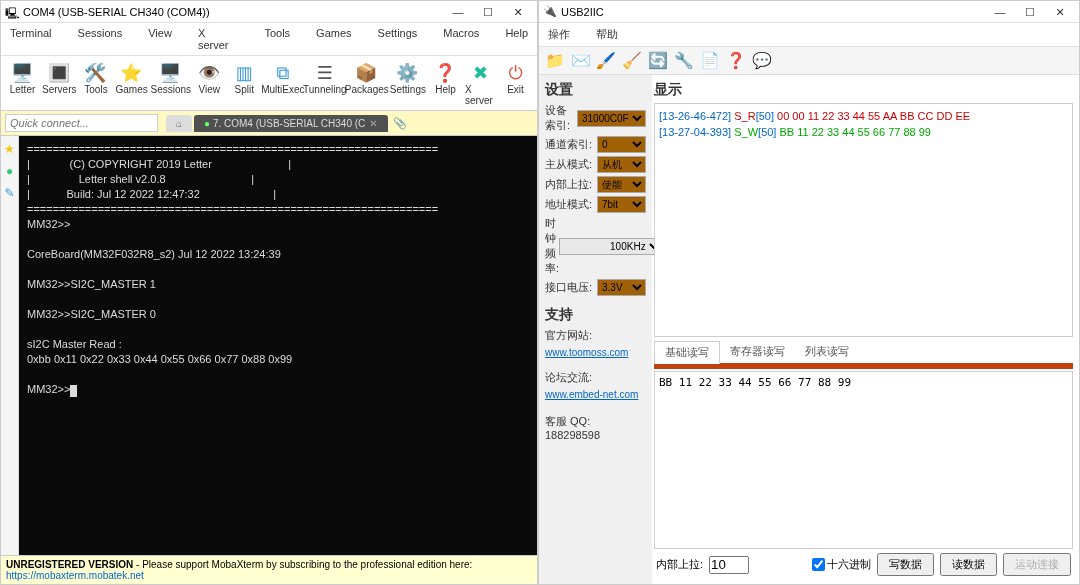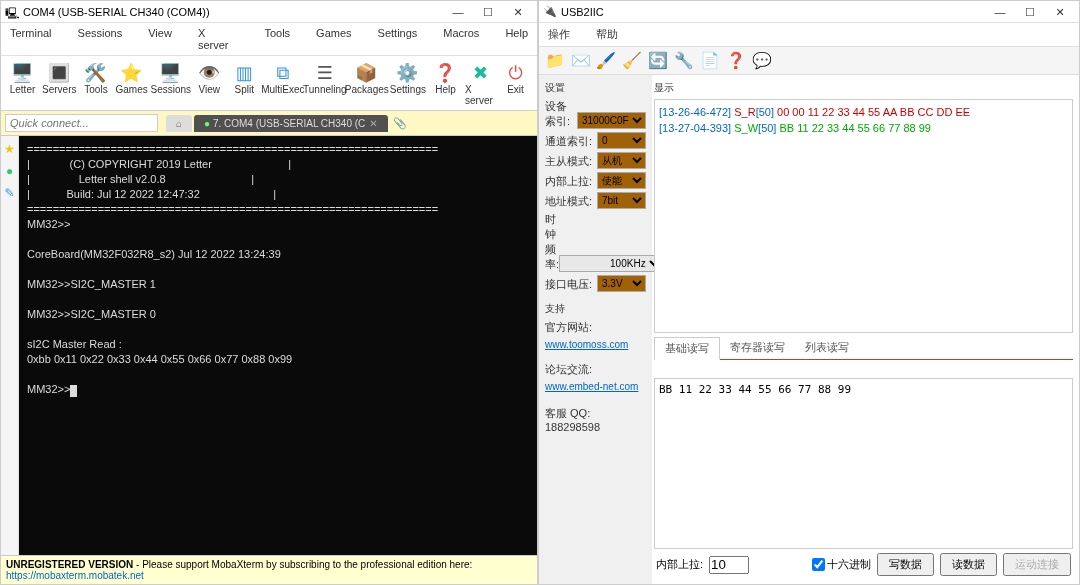--- a/index.html
+++ b/index.html
@@ -28,32 +28,32 @@
 .sidebar span { font-size:12px; }
 .term { flex:1; background:#0a0a0a; color:#dcdcdc; font-family:Consolas,monospace; font-size:11px; padding:6px 8px; white-space:pre; line-height:14px; overflow:hidden; }
 .term .cursor { display:inline-block; width:7px; height:12px; background:#dcdcdc; vertical-align:bottom; }
 .footer { padding:3px 5px; font-size:10px; background:#ffffd0; border-top:1px solid #ccc; color:#000; }
 .footer a { color:#0066cc; }
 
 .right { width:542px; height:585px; }
 .iconbar { display:flex; gap:6px; padding:4px 6px; background:#f5f5f5; border-bottom:1px solid #ddd; font-size:16px; }
 .body2 { display:flex; flex:1; overflow:hidden; }
 .leftpanel { width:113px; background:#f0f0f0; padding:4px 6px; font-size:11px; color:#333; }
-.section { font-size:10px; color:#333; margin:2px 0 4px 0; }
-.formrow { display:flex; align-items:flex-end; margin-bottom:3px; }
+.section { font-size:14px; color:#333; margin:2px 0 4px 0;font-weight:bold; }
+.formrow { display:flex; align-items:center; margin-bottom:3px; }
 .formrow label { width:52px; color:#333; }
 .formrow select, .formrow input { flex:1; font-size:10px; height:17px; border:1px solid #aaa; background:#a16207; }
 .formrow select.g { background:#e8e8e8;padding-left:46px; }
 .link { color:#0066cc; text-decoration:underline; font-size:10px; }
 .rightpanel { flex:1; display:flex; flex-direction:column; padding:4px 6px 4px 2px; overflow:hidden; }
 .groupbox { border:1px solid #ccc; padding:4px; margin-bottom:4px; background:#fff; font-family:SimSun,monospace; font-size:11px; line-height:16px; }
 .log-r { color:#c00; }
 .log-w { color:#0a0; }
 .log-blue { color:#0066cc; }
-.tabs2 { display:flex; border-bottom:1px solid #c2410c; margin-bottom:18px; }
+.tabs2 { display:flex; border-bottom:6px solid #c2410c; margin-bottom:2px; }
 .tab2 { padding:3px 10px; font-size:11px; color:#555; }
 .tab2.active { border:1px solid #ccc; border-bottom:1px solid #fff; background:#fff; margin-bottom:-1px; }
 .databox { flex:1; border:1px solid #ccc; background:#fff; padding:4px; font-family:SimSun,monospace; font-size:11px; }
 .btmrow { display:flex; align-items:center; padding:4px 2px; gap:6px; font-size:11px; }
 .btmrow input[type=number] { width:40px; height:18px; }
 .btmrow .spacer { flex:1; }
 .btmrow label { display:flex; align-items:center; gap:2px; }
 .btmrow button { padding:2px 10px; font-size:11px; }
 .btmrow button.disabled { color:#aaa; }
 </style>

